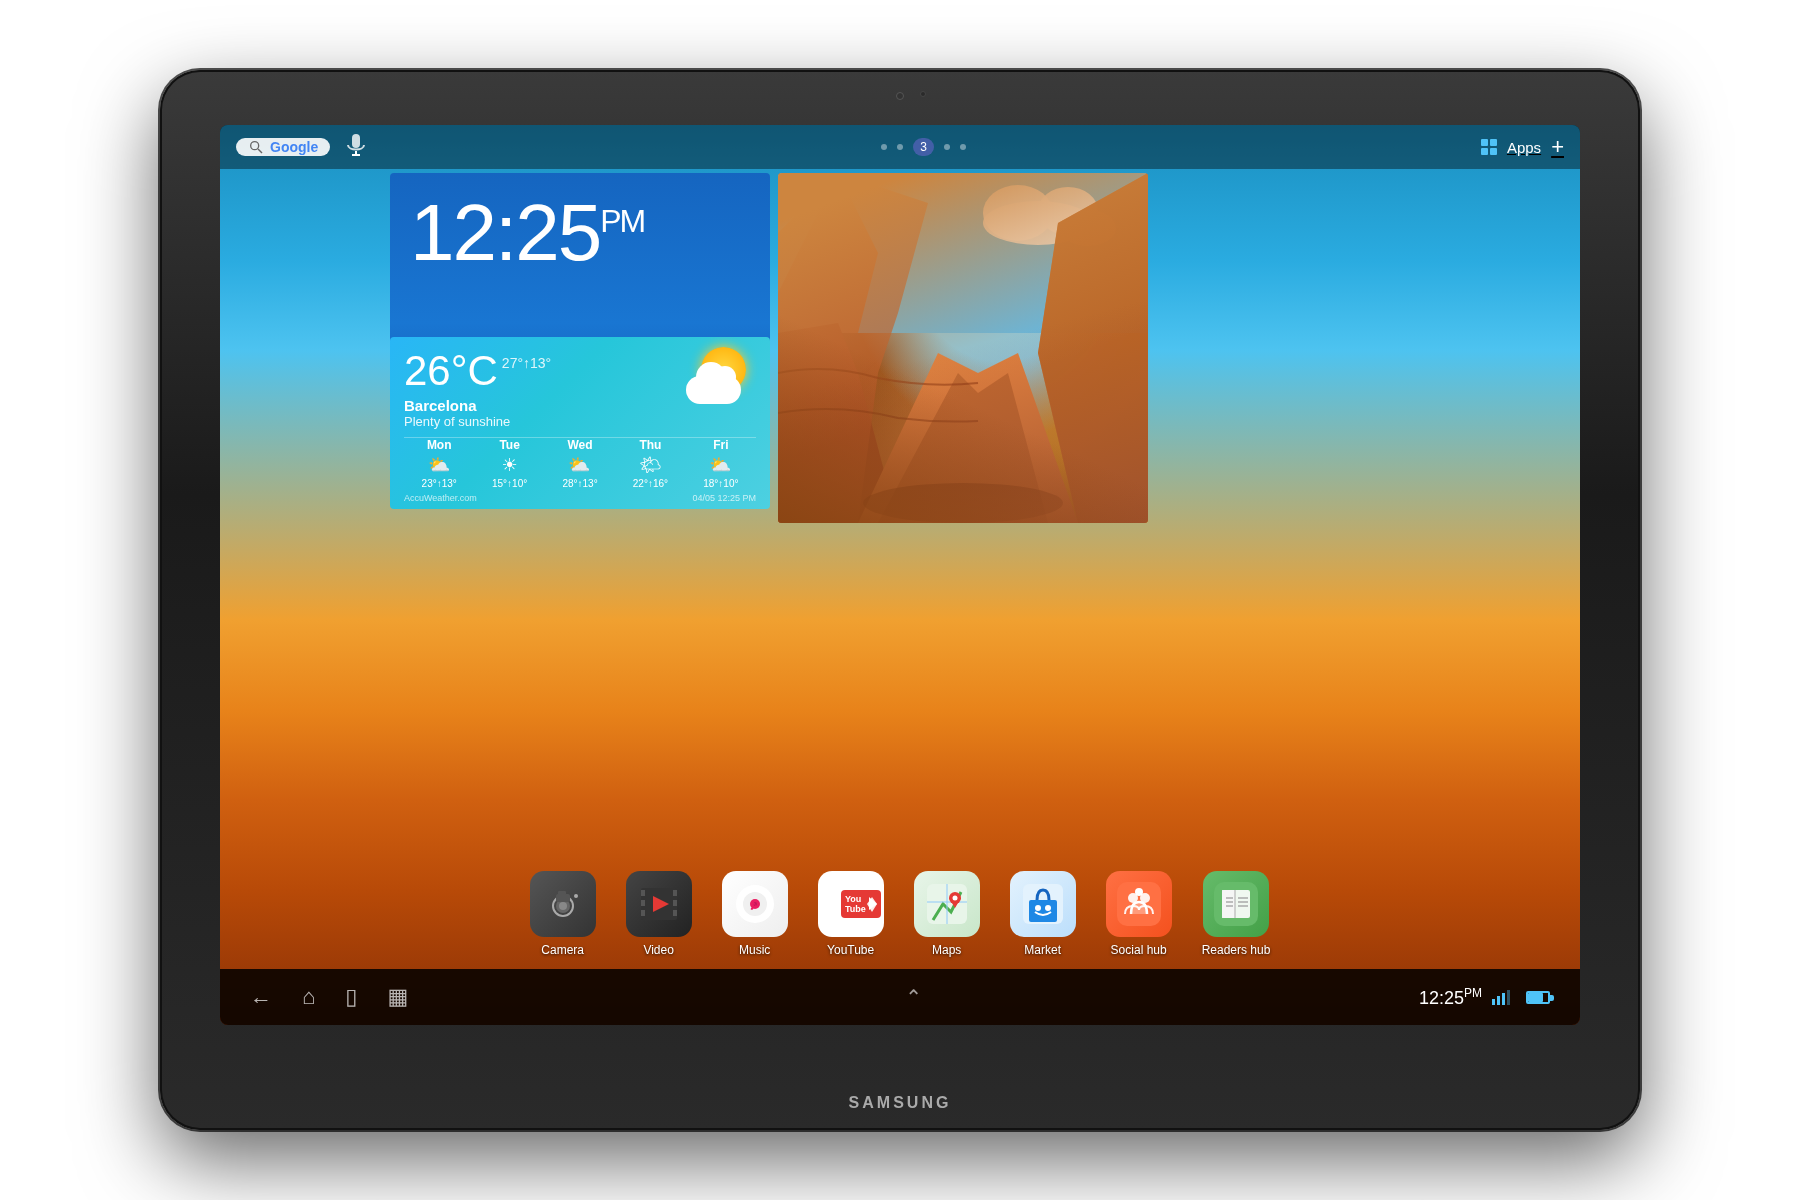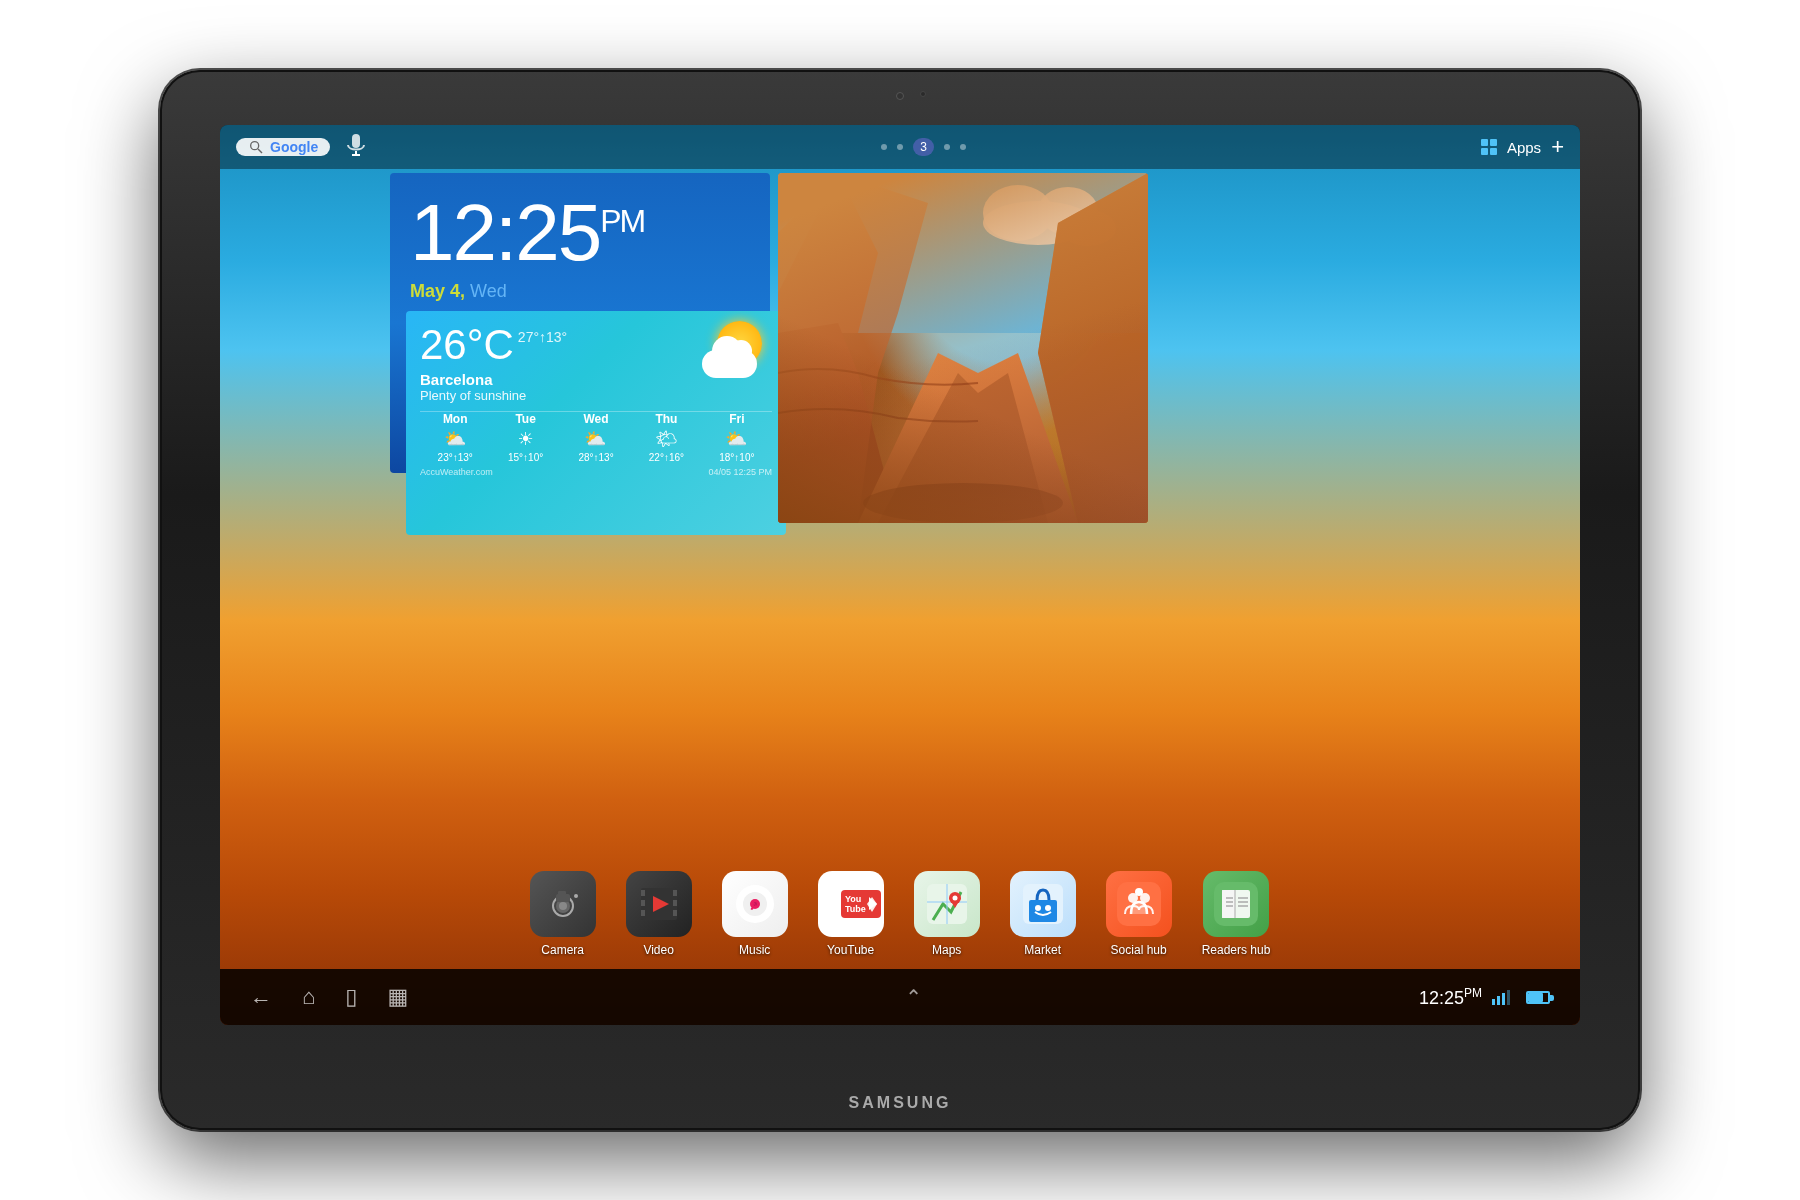--- a/index.html
+++ b/index.html
@@ -135,20 +135,21 @@
       font-size: 12px;
       background: rgba(100,100,200,0.6);
       border-radius: 10px;
       padding: 2px 7px;
     }
 
     .status-right {
       display: flex;
       align-items: center;
       gap: 10px;
+      text-decoration: underline;
     }
 
     .apps-icon-grid {
       display: grid;
       grid-template-columns: 1fr 1fr;
       gap: 2px;
       width: 16px;
       height: 16px;
     }
 
@@ -207,30 +208,29 @@
       font-weight: bold;
     }
 
     .clock-date .weekday {
       color: #64b5f6;
     }
 
     
     .weather-widget {
       position: absolute;
-      top: 186px;
+      top: 212px;
       left: 170px;
       width: 380px;
-      height: 224px;
+      height: 172px;
       background: linear-gradient(135deg, #29b6f6 0%, #26c6da 40%, #4dd0e1 100%);
       border-radius: 4px;
       z-index: 5;
       overflow: hidden;
       padding: 10px 14px;
-      margin-left: 16px;
     }
 
     .weather-top {
       display: flex;
       align-items: flex-start;
       justify-content: space-between;
     }
 
     .weather-temp-main {
       color: white;
@@ -571,24 +571,20 @@
             <span></span>
         </div>
         <span class="apps-label">Apps</span>
         <span class="add-btn">+</span>
       </div>
     </div>
 
     <div class="clock-widget">
       <div class="clock-time">
         <span>12:25</span><span class="clock-ampm">PM</span>
-      </div>
-      <div class="clock-date">
-        <span class="month-day">May 4,</span>
-        <span class="weekday">Wed</span>
       </div>
     </div>
 
     <div class="weather-widget">
       <div class="weather-top">
         <div>
           <span class="weather-temp-main">26°C</span><span class="weather-temp-range">27°↑13°</span>
           <div class="weather-city">Barcelona</div>
           <div class="weather-desc">Plenty of sunshine</div>
         </div>

